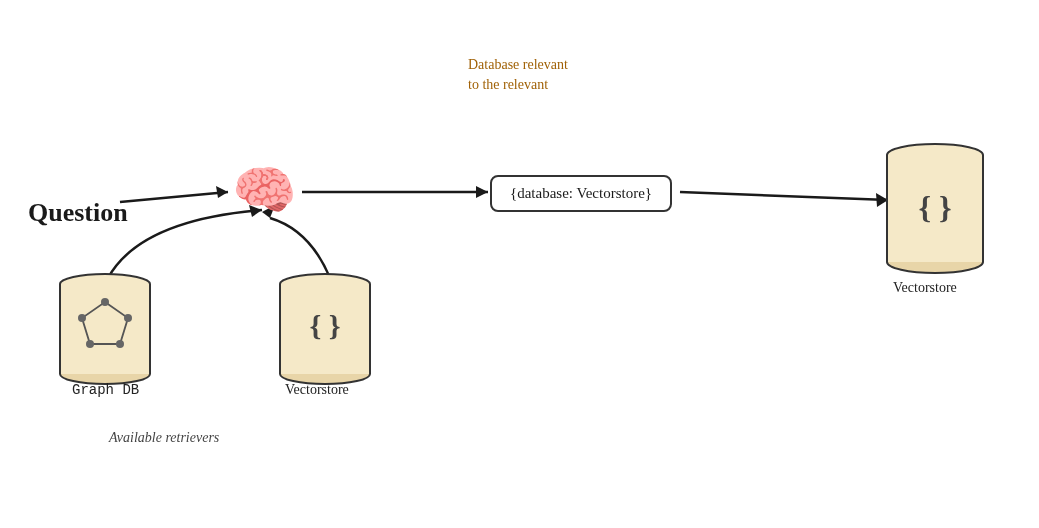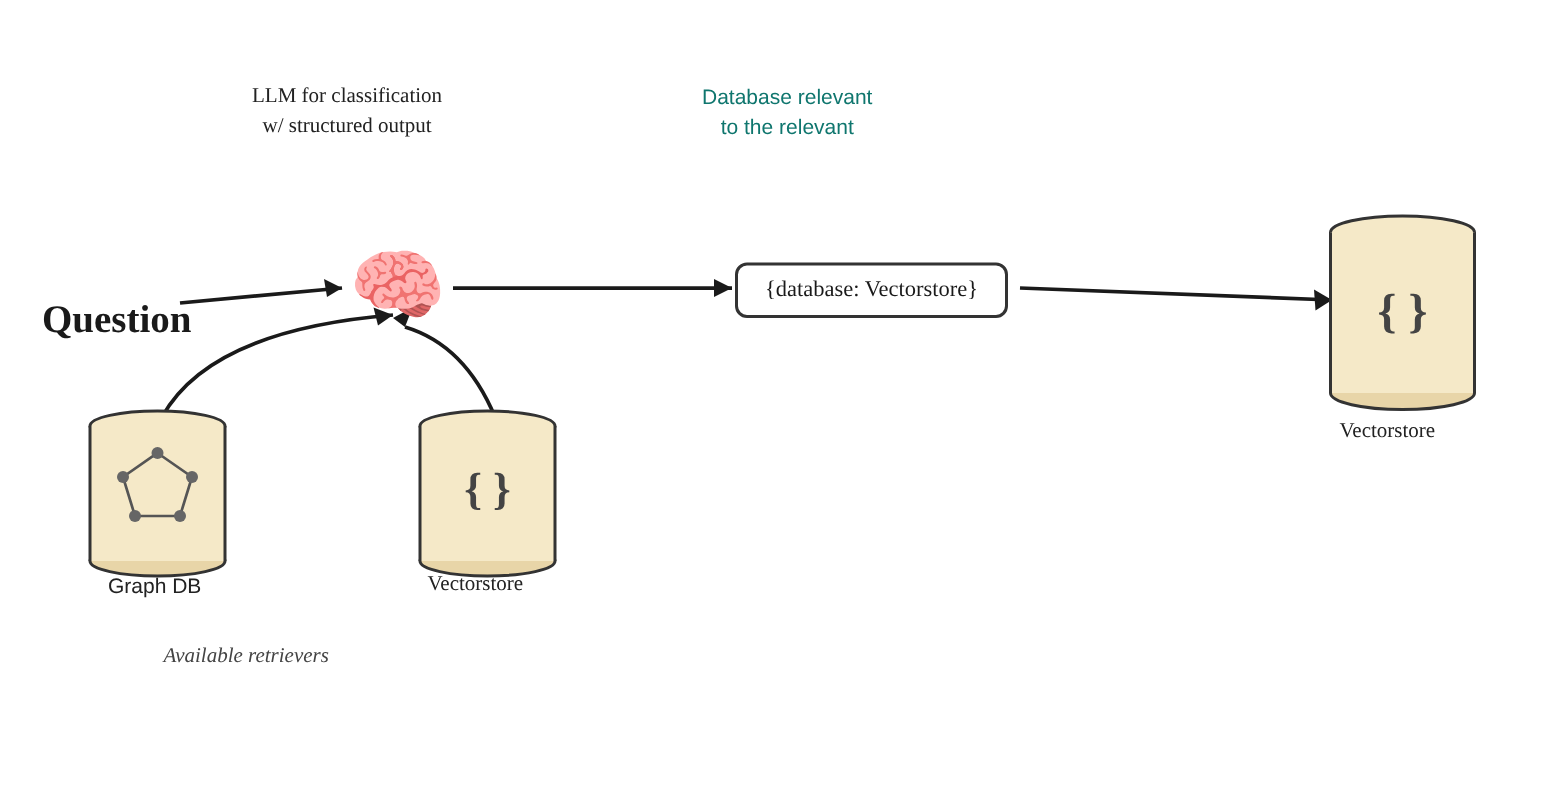--- a/index.html
+++ b/index.html
@@ -46,24 +46,23 @@
       line-height: 1.4;
       color: #222;
     }
 
     
     .db-annotation {
       position: absolute;
       left: 468px;
       top: 55px;
       font-size: 14px;
-      font-family: Liberation Sans, sans-serif;
-      text-align: center;
+      font-family: Liberation Serif, serif;
       line-height: 1.4;
-      color: #0f766e;
+      color: #a16207;
     }
 
     
     .brain-icon {
       position: absolute;
       left: 230px;
       top: 155px;
       width: 70px;
       height: 70px;
       font-size: 52px;
@@ -162,35 +161,31 @@
     <circle cx="82" cy="318" r="4" fill="#666"></circle>
 
     <text x="325" y="336" text-anchor="middle" font-size="30" font-family="Georgia, serif" fill="#444" font-weight="bold">{ }</text>
 
     <text x="935" y="218" text-anchor="middle" font-size="32" font-family="Georgia, serif" fill="#444" font-weight="bold">{ }</text>
 
   </svg>
 
   <div class="question-label label">Question</div>
 
-  <div class="llm-annotation">
-    <span>LLM for classification</span><br>
-    <span>w/ structured output</span>
-  </div>
 
   <div class="db-annotation">
     <span>Database relevant</span><br>
     <span>to the relevant</span>
   </div>
 
   <div class="brain-icon">🧠</div>
 
   <div class="db-json-box label">{database: Vectorstore}</div>
 
-  <div style="position:absolute; left:72px; top:382px; font-size:14px; font-family:Liberation Sans, sans-serif; text-align:right; color:#222;">Graph DB</div>
+  <div style="position:absolute; left:72px; top:382px; font-size:14px; font-family:Liberation Mono, monospace; text-align:right; color:#222;">Graph DB</div>
 
   <div style="position:absolute; left:285px; top:382px; font-size:14px; font-family:'Comic Sans MS',cursive; text-align:center; color:#222;">Vectorstore</div>
 
   <div style="position:absolute; left:893px; top:280px; font-size:14px; font-family:'Comic Sans MS',cursive; text-align:center; color:#222;">Vectorstore</div>
 
   <div class="available-label">Available retrievers</div>
 
 </div>
 
 </body></html>

